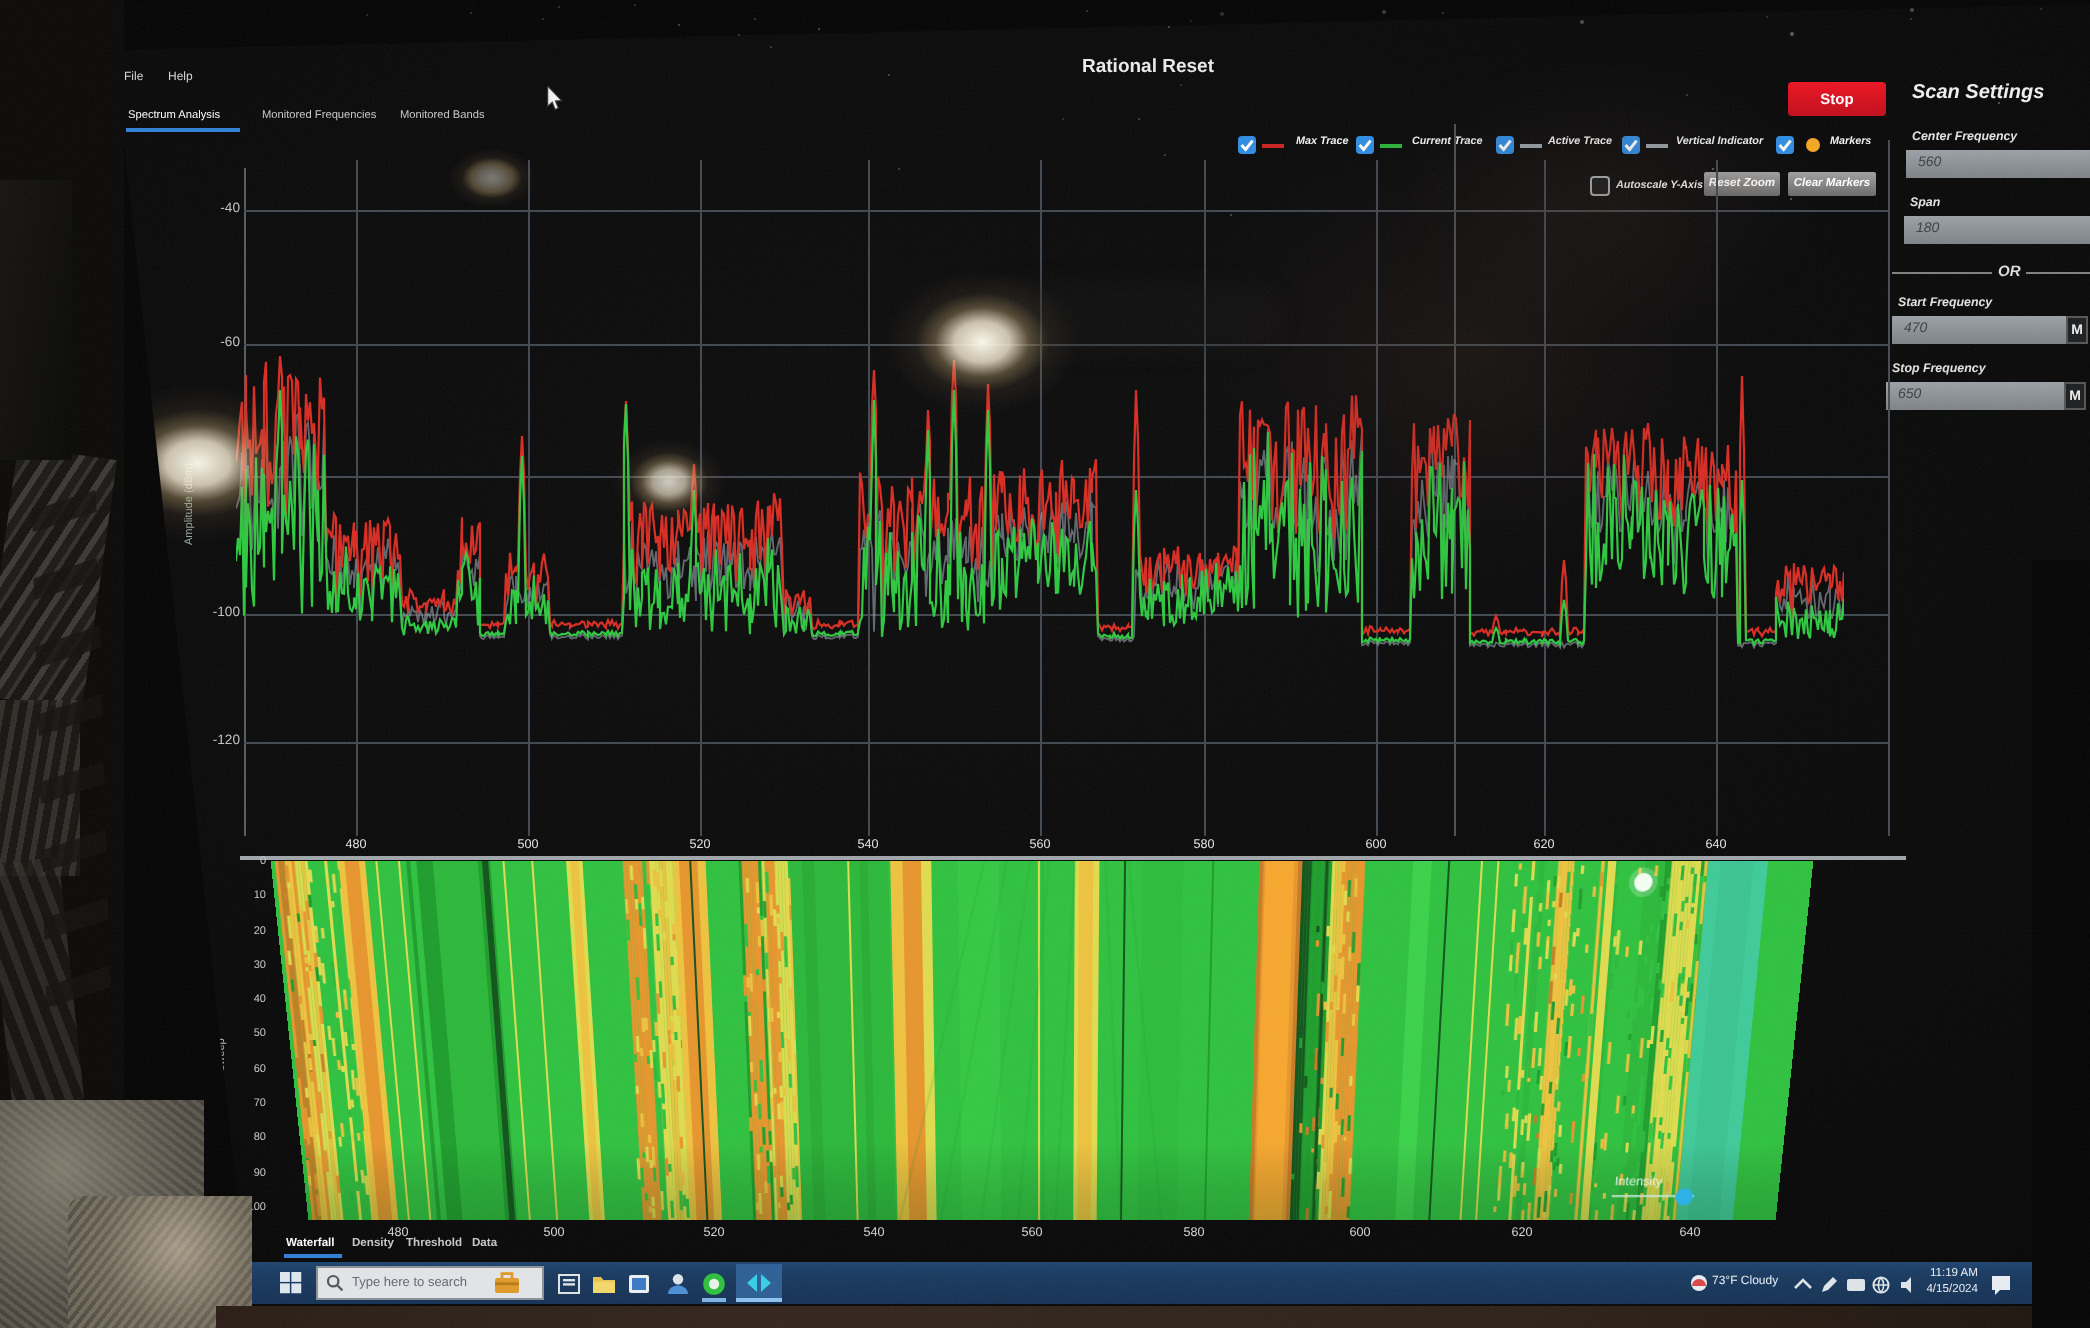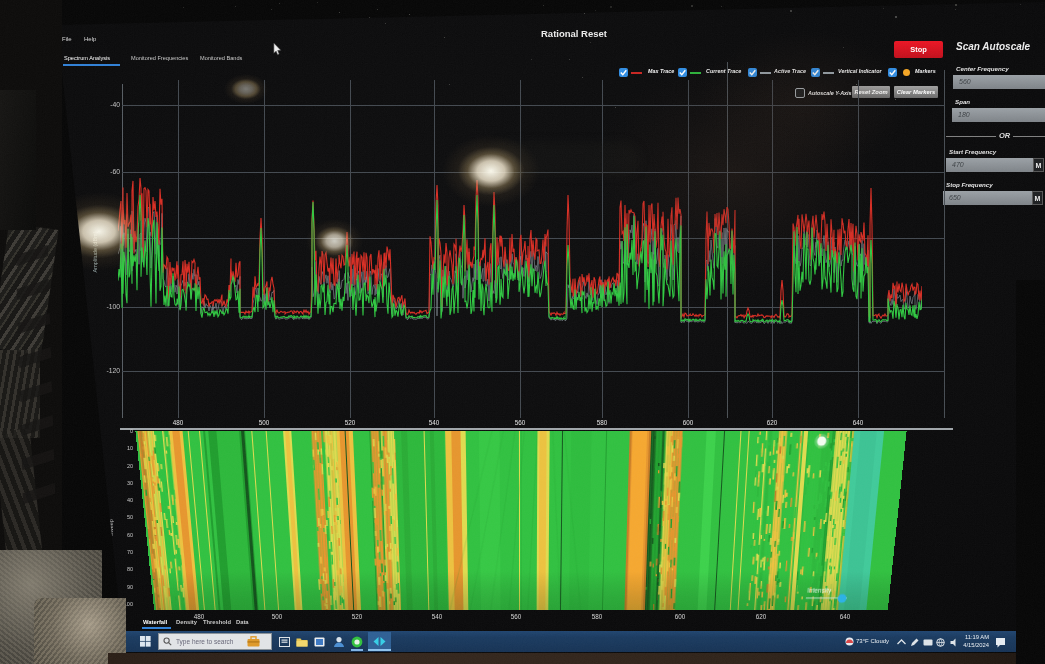--- a/index.html
+++ b/index.html
@@ -60,21 +60,21 @@
         <svg style="display:block" width="9" height="9" viewBox="0 0 9 9">
           <path d="M1.8 4.5 l2 2.2 L7.3 2.3" stroke="#fff" stroke-width="1.5" fill="none"></path>
         </svg>
       </div>
       <div style="position:absolute;left:903px;top:69px;width:7px;height:7px;border-radius:50%;background:#f5a623"></div>
       <div class="leg" style="left:915px;top:68px">Markers</div>
       <div style="position:absolute;left:795px;top:88px;width:8px;height:8px;border:1.5px solid #aab2b8;border-radius:2px;background:#15181a"></div>
       <div class="leg" style="left:808px;top:89.5px">Autoscale Y-Axis</div>
       <div class="gbtn" style="left:852px;top:86px;width:38px">Reset Zoom</div>
       <div class="gbtn" style="left:894px;top:86px;width:44px">Clear Markers</div>
-  <div style="position:absolute;left:956px;top:41px;font-size:10px;font-weight:bold;font-style:italic;color:#f0f0f0">Scan Autoscale</div>
+  <div style="position:absolute;left:956px;top:41px;font-size:10px;font-weight:bold;font-style:italic;color:#f0f0f0">Scan Settings</div>
       <div class="flab" style="left:956px;top:65px">Center Frequency</div>
       <div class="fbox" style="left:953px;top:75px;width:92px">560</div>
       <div class="flab" style="left:955px;top:98px">Span</div>
       <div class="fbox" style="left:952px;top:108px;width:93px">180</div>
       <div style="position:absolute;left:946px;top:136px;width:50px;height:1px;background:#808080"></div>
       <div style="position:absolute;left:999px;top:131px;font-size:7.5px;font-weight:bold;font-style:italic;color:#ddd">OR</div>
       <div style="position:absolute;left:1013px;top:136px;width:32px;height:1px;background:#808080"></div>
       <div class="flab" style="left:949px;top:148px">Start Frequency</div>
       <div class="fbox" style="left:946px;top:158px;width:86px">470</div>
       <div class="mbtn" style="left:1033px;top:158px">M</div>

